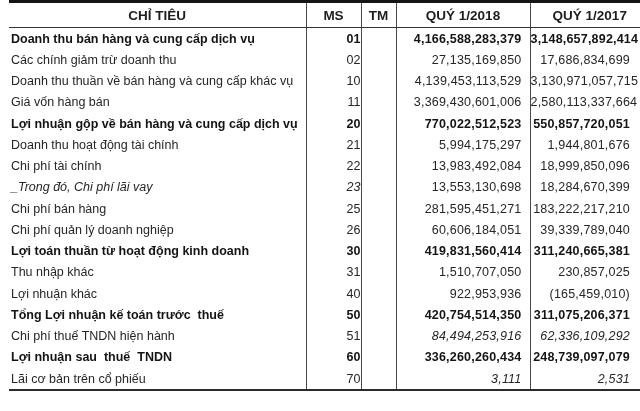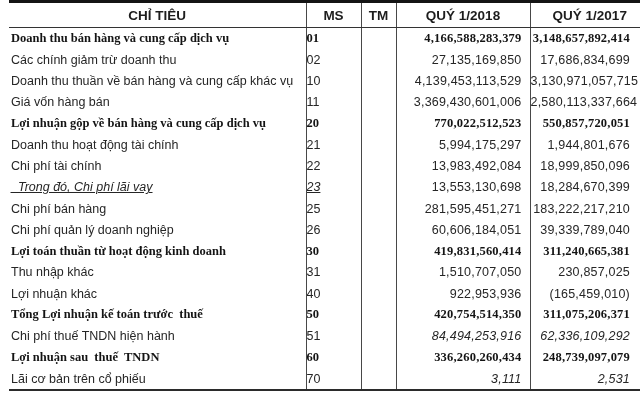--- a/index.html
+++ b/index.html
@@ -34,27 +34,27 @@
   }
   tbody td {
     height: 21.25px;
     padding: 0;
     font-size: 12.5px;
     vertical-align: middle;
     color: #262626;
     overflow: hidden;
   }
   td.lab  { text-align: left; padding-left: 2px; white-space: pre; }
-  td.ms   { text-align: left; }
+  td.ms   { text-align: right; }
   td.tm   { text-align: center; }
   td.num  { text-align: right; padding-right: 8px; letter-spacing: 0.2px; white-space: pre; }
   td.num17{ padding-right: 19px; }
 
-  tr.bold td { font-weight: bold; color: #141414; font-family: Liberation Serif, serif; }
-  tr.ital-label td.lab, tr.ital-label td.ms { font-style: italic; text-decoration: underline; }
+  tr.bold td { font-weight: bold; color: #141414; }
+  tr.ital-label td.lab, tr.ital-label td.ms { font-style: italic; }
   tr.ital-values td.num { font-style: italic; }
 </style>
 </head>
 <body>
 
 <div class="sheet">
   <table class="fin">
     <colgroup>
       <col style="width:297px">
       <col style="width:55px">

